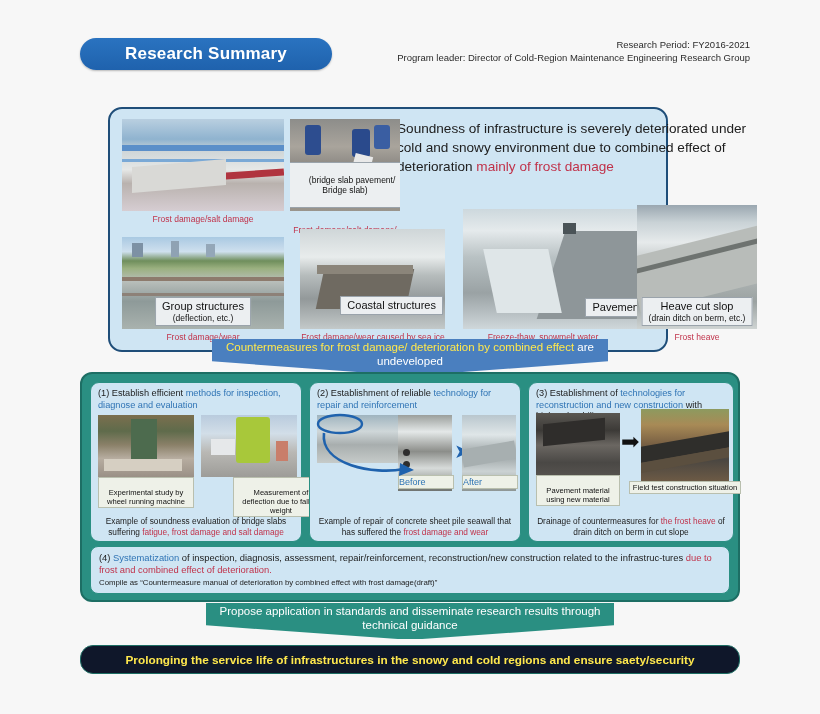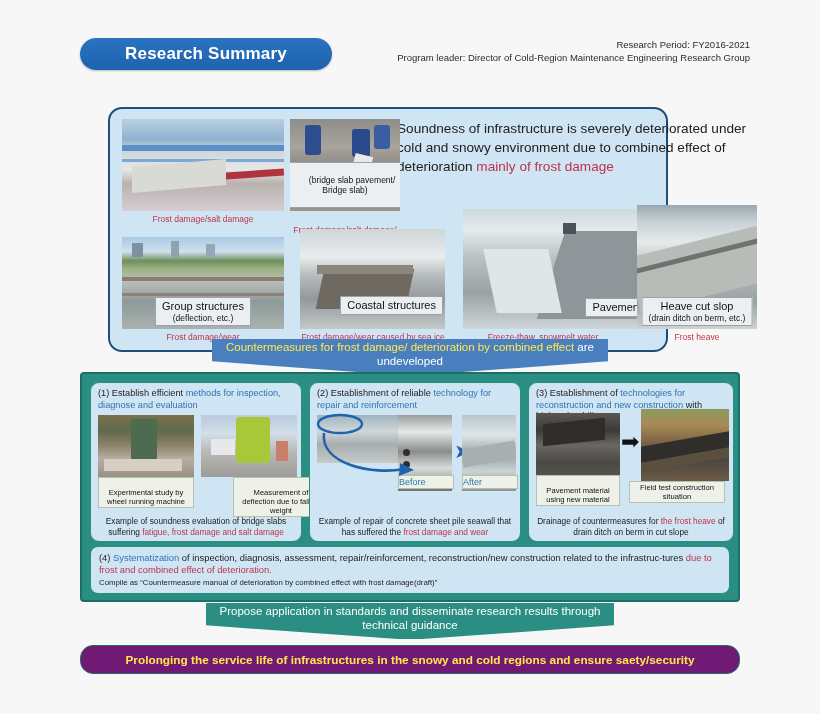--- a/index.html
+++ b/index.html
@@ -89,21 +89,21 @@
     left:206px;top:603px;width:408px;height:36px;
     background:#2a8f82;
     clip-path:polygon(0 0,100% 0,100% 62%,53% 100%,47% 100%,0 62%);
   }
 
   
   #counter-box{
     position:absolute;left:80px;top:372px;width:660px;height:230px;
     background:#2a8f82;
     border:2px solid #1d6e64;
-    border-radius:4px;
+    border-radius:12px;
     box-sizing:border-box;
     padding:6px;
   }
   .panel{
     position:absolute;
     background:#cfe5f3;
     border:1.5px solid #2a8f82;
     border-radius:9px;
     box-sizing:border-box;
     top:8px;height:160px;
@@ -138,21 +138,21 @@
     position:absolute;left:8px;top:172px;right:8px;height:48px;
     background:#cfe5f3;border:1.5px solid #2a8f82;border-radius:8px;
     box-sizing:border-box;padding:5px 8px;
   }
   #panel-4 .l1{font-size:9.4px;line-height:12px;color:#1c1c1c;}
   #panel-4 .l2{font-size:7.8px;line-height:11px;color:#1c1c1c;margin-top:1px;}
 
   
   #final-banner{
     position:absolute;left:80px;top:645px;width:660px;height:29px;
-    background:#701a75;border:1.5px solid #1d6e64;border-radius:13px;
+    background:#0f172a;border:1.5px solid #1d6e64;border-radius:13px;
     display:flex;align-items:center;justify-content:center;
     box-sizing:border-box;
   }
   #final-banner span{font-size:11.8px;color:#ffe84d;font-weight:bold;}
 
   
   .blue-chevron{position:absolute;color:#1f62ad;font-size:20px;line-height:20px;}
   .black-chevron{position:absolute;color:#111;font-size:22px;line-height:22px;}
 </style>
 </head>
@@ -348,21 +348,21 @@
 using new material</span>
     </div>
 
     <div class="black-chevron" style="left:92px;top:48px;">➡</div>
 
     <div class="photo" style="left:112px;top:26px;width:88px;height:72px;
          background:linear-gradient(180deg,#8d9a5f 0%,#a88a56 22%,#7a6144 48%,#4a4641 70%,#6c5a45 100%);">
       <div style="position:absolute;left:-6%;top:30px;width:112%;height:16px;background:#2f2e2b;transform:rotate(-10deg);"></div>
       <div style="position:absolute;left:-6%;top:46px;width:112%;height:10px;background:#5b4f3f;transform:rotate(-10deg);"></div>
     </div>
-    <div class="mini-cap" style="left:100px;top:98px;width:96px;">
+    <div class="mini-cap" style="left:100px;top:98px;width:112px;">
       <span>Field test construction situation</span>
     </div>
 
     <div class="panel-foot">
       <span>Drainage of countermeasures for </span><span class="redtxt">the frost heave</span><span> of drain ditch on berm in cut slope</span>
     </div>
   </div>
 
   <div id="panel-4">
     <div class="l1">

